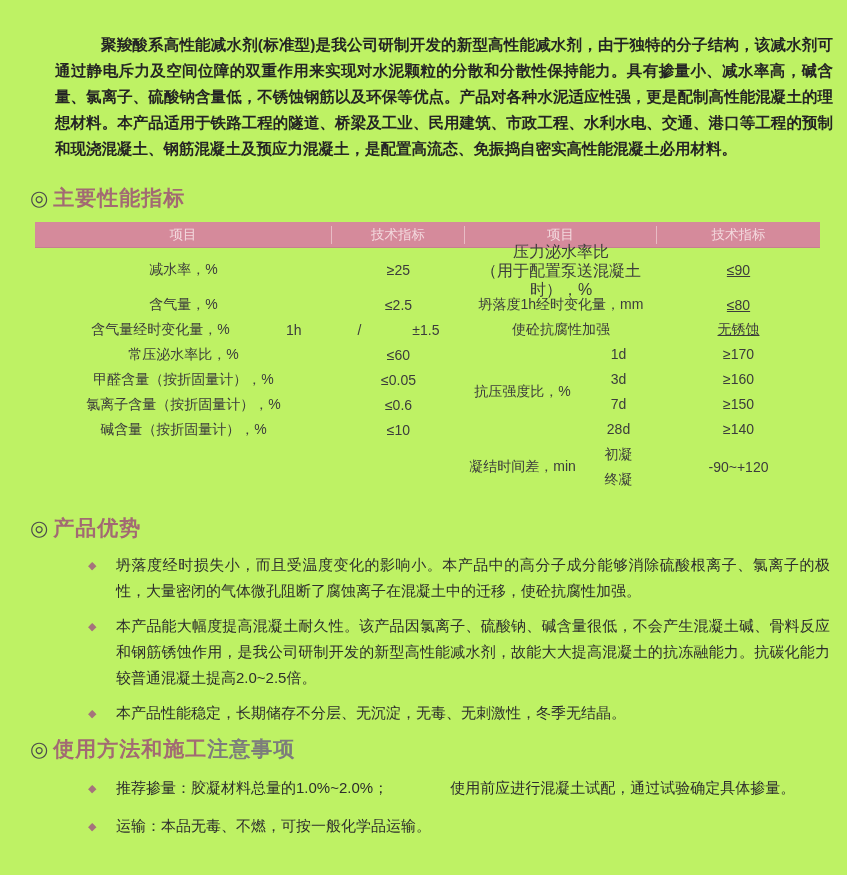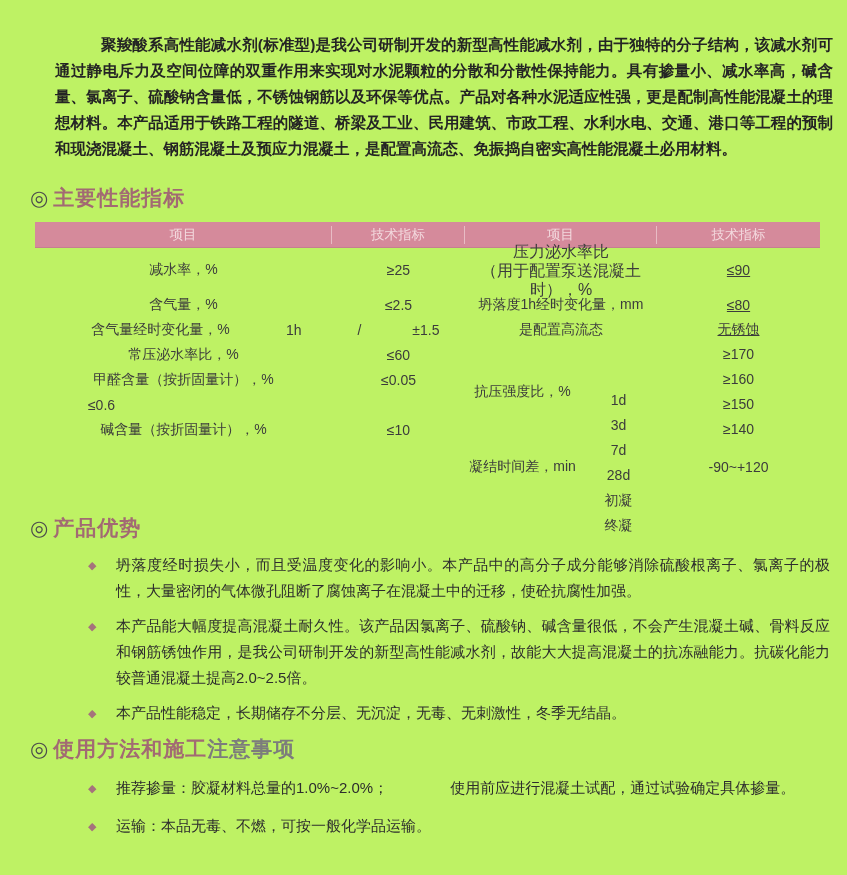--- a/index.html
+++ b/index.html
@@ -62,21 +62,21 @@
   
   .sp-item { width:297px; display:flex; align-items:center; }
   .sp-item .lbl { flex:1; text-align:center; }
   .sp-item .time { width:46px; text-align:left; }
   .sp-val { width:133px; display:flex; align-items:center; justify-content:space-around; }
   
   .group { display:flex; }
   .group.h100 { height:100px; }
   .group.h50 { height:50px; }
   .g-label { width:115px; display:flex; align-items:center; justify-content:center; text-align:center; }
-  .g-subs { width:77px; display:flex; flex-direction:column;margin-top:46px; }
+  .g-subs { width:77px; display:flex; flex-direction:column; }
   .g-subs .sub { height:25px; line-height:25px; text-align:center; }
   .g-vals { width:163px; display:flex; flex-direction:column; }
   .g-vals .gv { height:25px; line-height:25px; text-align:center; }
   .g-vals.single { justify-content:center; }
   .g-vals.single .gv { height:auto; }
   
   .blist { margin:10px 18px 0 88px; width:742px; }
   .bitem {
     display:flex;
     margin-bottom:9px;
@@ -129,41 +129,42 @@
         </div>
         <div class="pr">
           <div class="ci">常压泌水率比，%</div>
           <div class="cv">≤60</div>
         </div>
         <div class="pr">
           <div class="ci">甲醛含量（按折固量计），%</div>
           <div class="cv">≤0.05</div>
         </div>
         <div class="pr">
+          <div class="ci">氯离子含量（按折固量计），%</div>
           <div class="cv">≤0.6</div>
         </div>
         <div class="pr">
           <div class="ci">碱含量（按折固量计），%</div>
           <div class="cv">≤10</div>
         </div>
       </div>
       <div class="pt-right">
         <div class="pr tall">
           <div class="ci3 two-line">
             <div>压力泌水率比</div>
             <div>（用于配置泵送混凝土时），%</div>
           </div>
           <div class="cv4">≤90</div>
         </div>
         <div class="pr">
           <div class="ci3">坍落度1h经时变化量，mm</div>
           <div class="cv4">≤80</div>
         </div>
         <div class="pr">
-          <div class="ci3">是配置高流态</div>
+          <div class="ci3">使砼抗腐性加强</div>
           <div class="cv4">无锈蚀</div>
         </div>
         <div class="group h100">
           <div class="g-label">抗压强度比，%</div>
           <div class="g-subs">
             <div class="sub">1d</div>
             <div class="sub">3d</div>
             <div class="sub">7d</div>
             <div class="sub">28d</div>
           </div>

